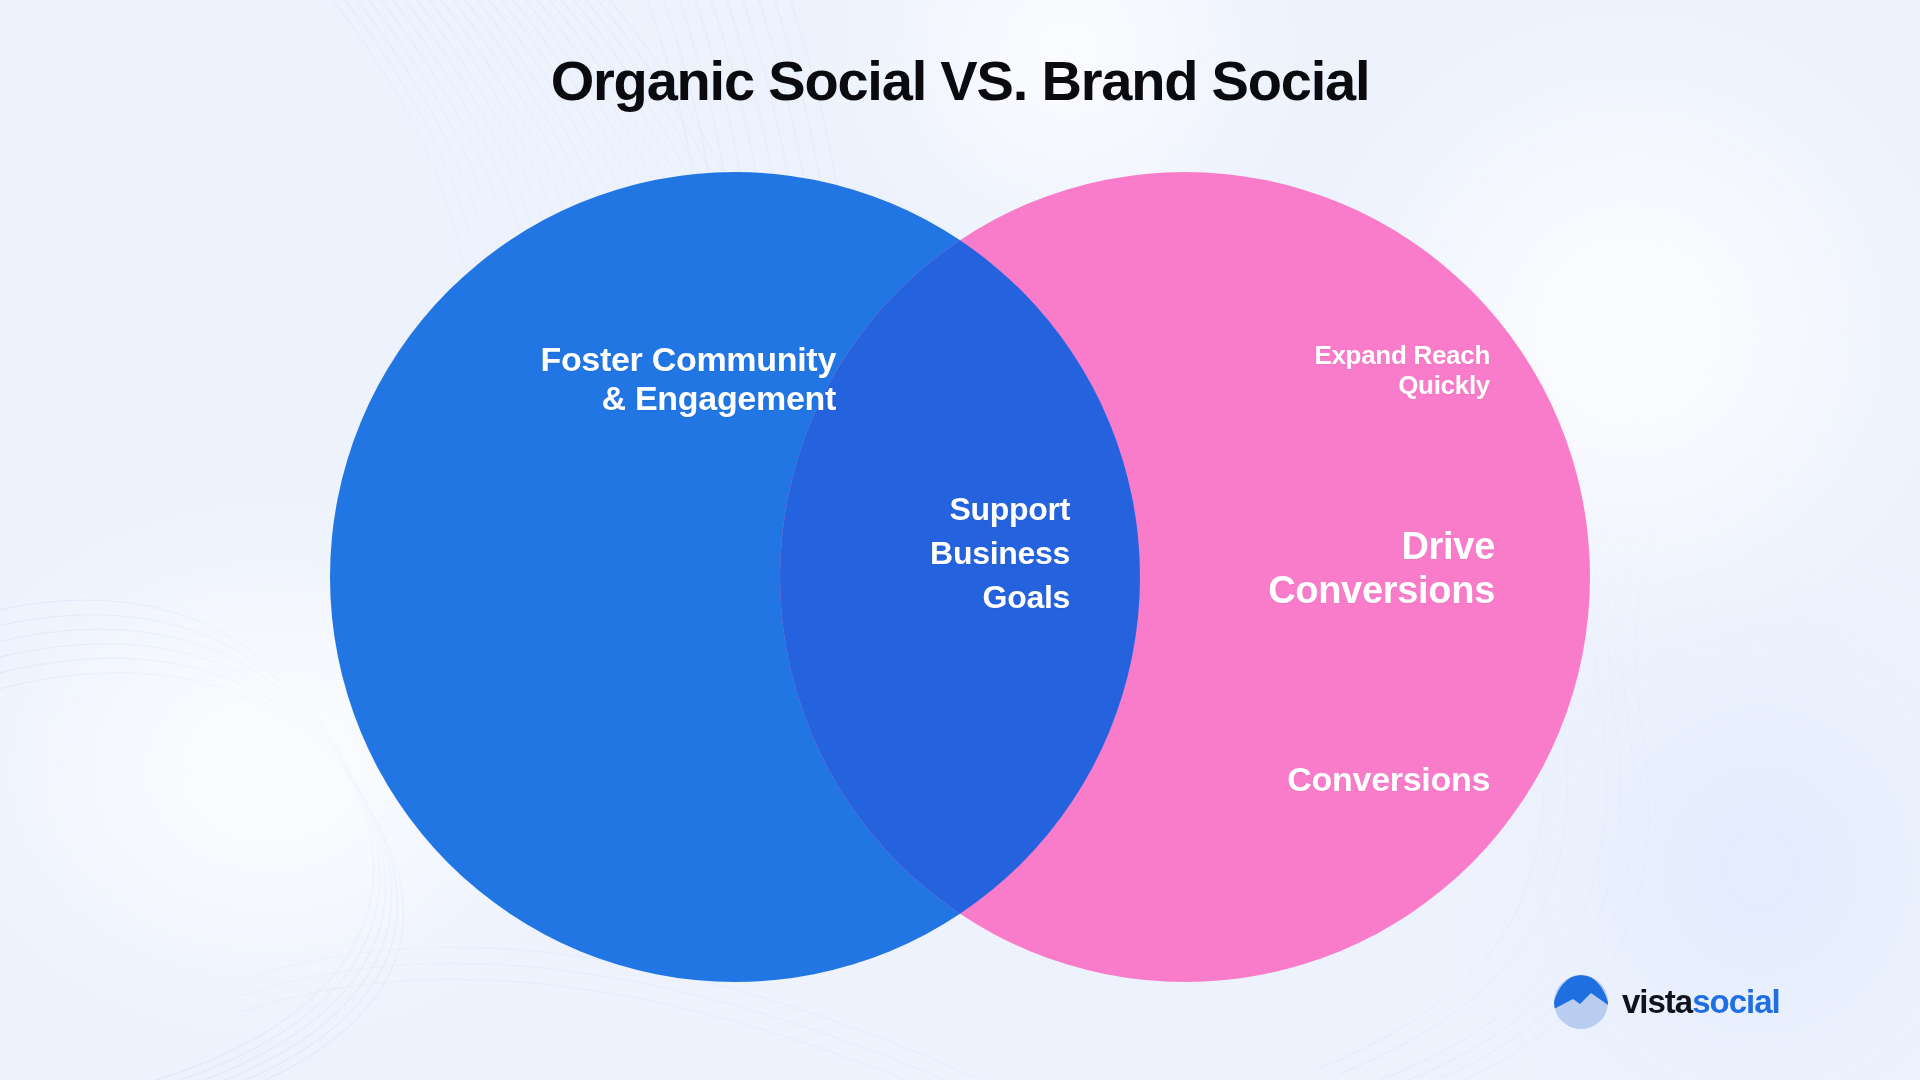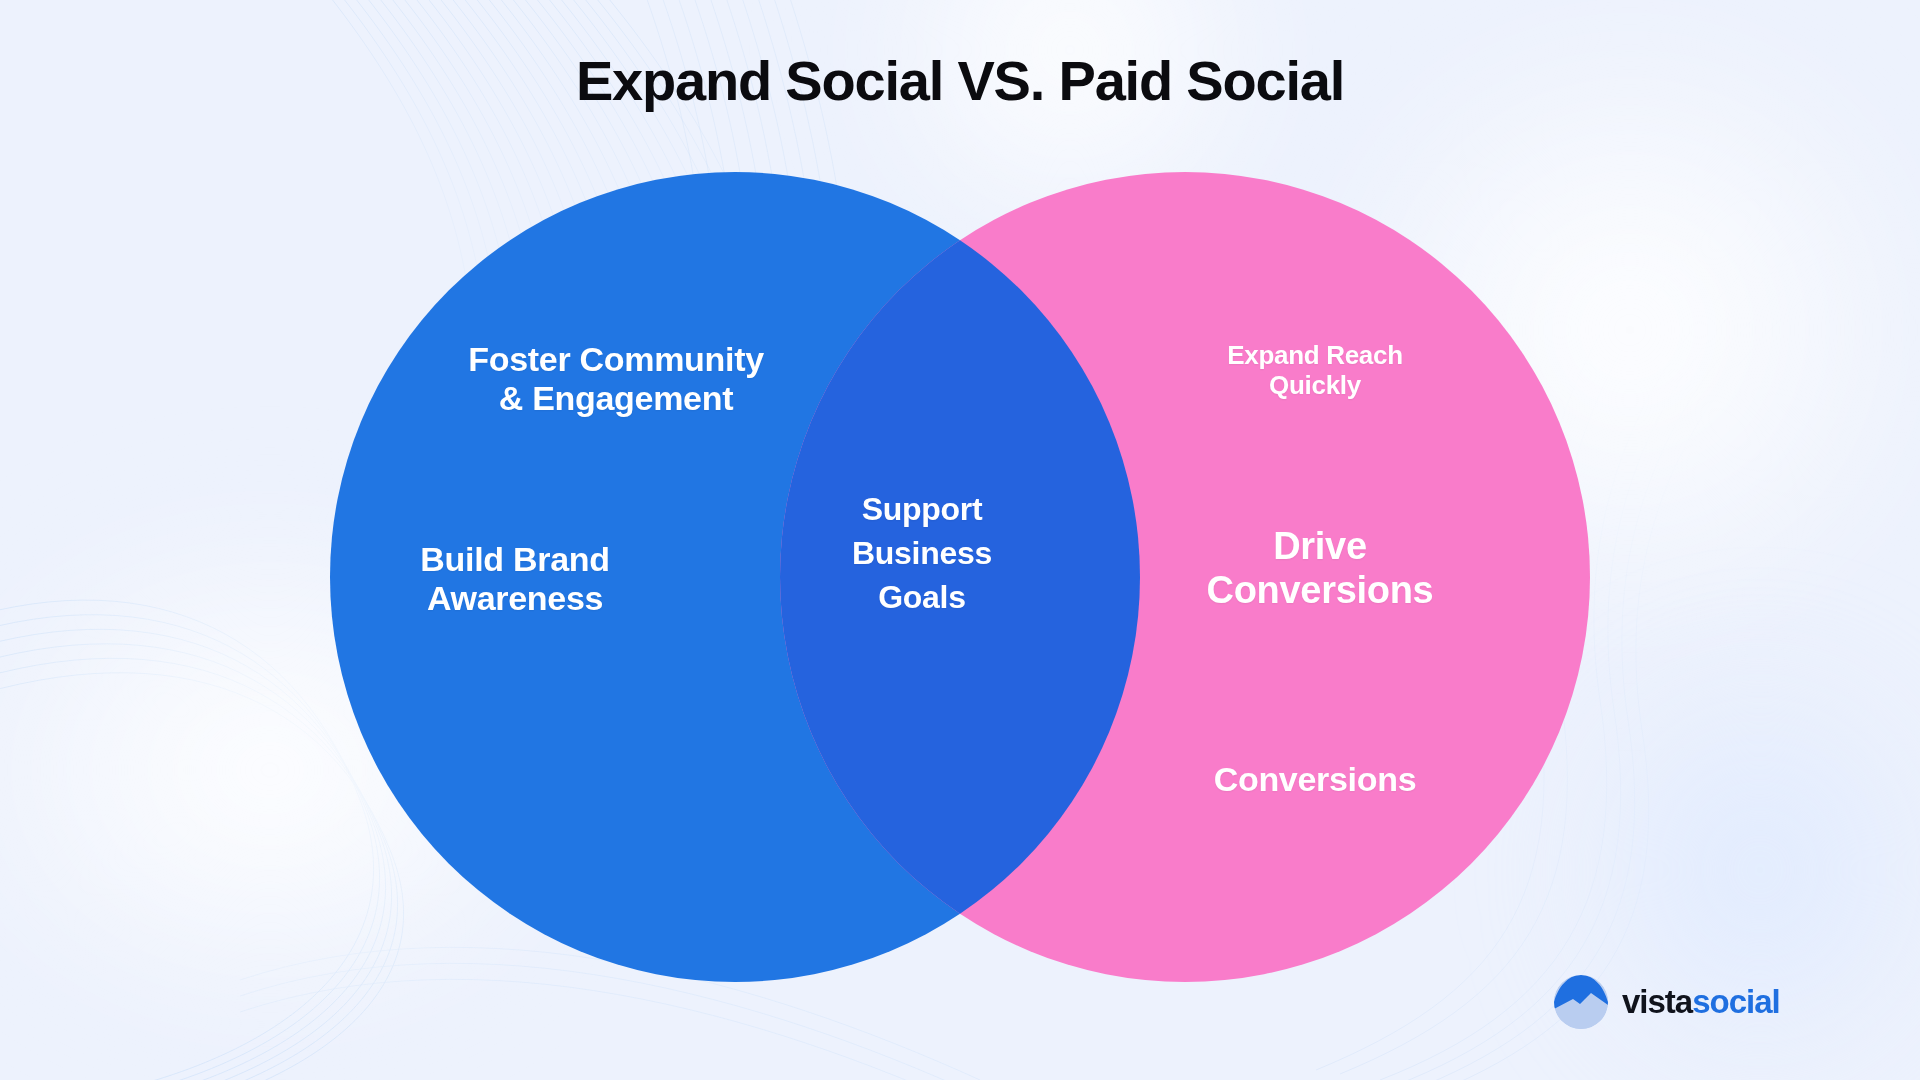--- a/index.html
+++ b/index.html
@@ -59,35 +59,35 @@
   #circle-overlap {
     left:780px; top:172px; width:810px; height:810px;
     background:#2563de;
     clip-path: circle(405px at -45px 405px);
   }
 
   .lens-text {
     position:absolute;
     color:#ffffff;
     font-weight:700;
-    text-align:center;
+    text-align:right;
     line-height:1.16;
     letter-spacing:-0.3px;
     text-shadow:0 1px 2px rgba(0,0,0,0.06);
   }
 
   .t-foster      { left:396px;  top:340px; width:440px; font-size:34px; }
   .t-build       { left:350px;  top:540px; width:330px; font-size:34px; }
   .t-establish   { left:390px;  top:760px; width:400px; font-size:34px; }
 
   .t-expand      { left:1140px; top:340px; width:350px; font-size:26px; }
   .t-drive       { left:1145px; top:524px; width:350px; font-size:38px; }
   .t-retarget    { left:1140px; top:760px; width:350px; font-size:34px; }
 
-  .t-center      { left:802px;  top:487px; width:240px; font-size:32px; line-height:1.38; }
+  .t-center      { left:830px;  top:487px; width:240px; font-size:32px; line-height:1.38; }
 
   
   #logo {
     position:absolute; left:1554px; top:975px;
     display:flex; align-items:center; gap:14px;
   }
   #logo-mark {
     width:54px; height:54px; border-radius:50%;
     background:#b9cdf0;
     position:relative; overflow:hidden;
@@ -182,37 +182,33 @@
       <path d="M240,1012 C480,932 760,1012 980,1112"></path>
     </g>
   </svg>
 
   <div class="blob blob-a"></div>
   <div class="blob blob-b"></div>
   <div class="blob blob-c"></div>
   <div class="blob blob-d"></div>
 </div>
 
-<h1 id="title">Expand Social VS. Paid Social</h1>
+<h1 id="title">Organic Social VS. Brand Social</h1>
 
 <div id="venn">
 
   <div class="circle" id="circle-left"></div>
   <div class="circle" id="circle-right"></div>
   <div class="circle" id="circle-overlap"></div>
 
   <div class="lens-text t-foster">
     <div>Foster Community</div>
     <div>&amp; Engagement</div>
   </div>
 
-  <div class="lens-text t-build">
-    <div>Build Brand</div>
-    <div>Awareness</div>
-  </div>
 
 
   <div class="lens-text t-expand">
     <div>Expand Reach</div>
     <div>Quickly</div>
   </div>
 
   <div class="lens-text t-drive">
     <div>Drive</div>
     <div>Conversions</div>

